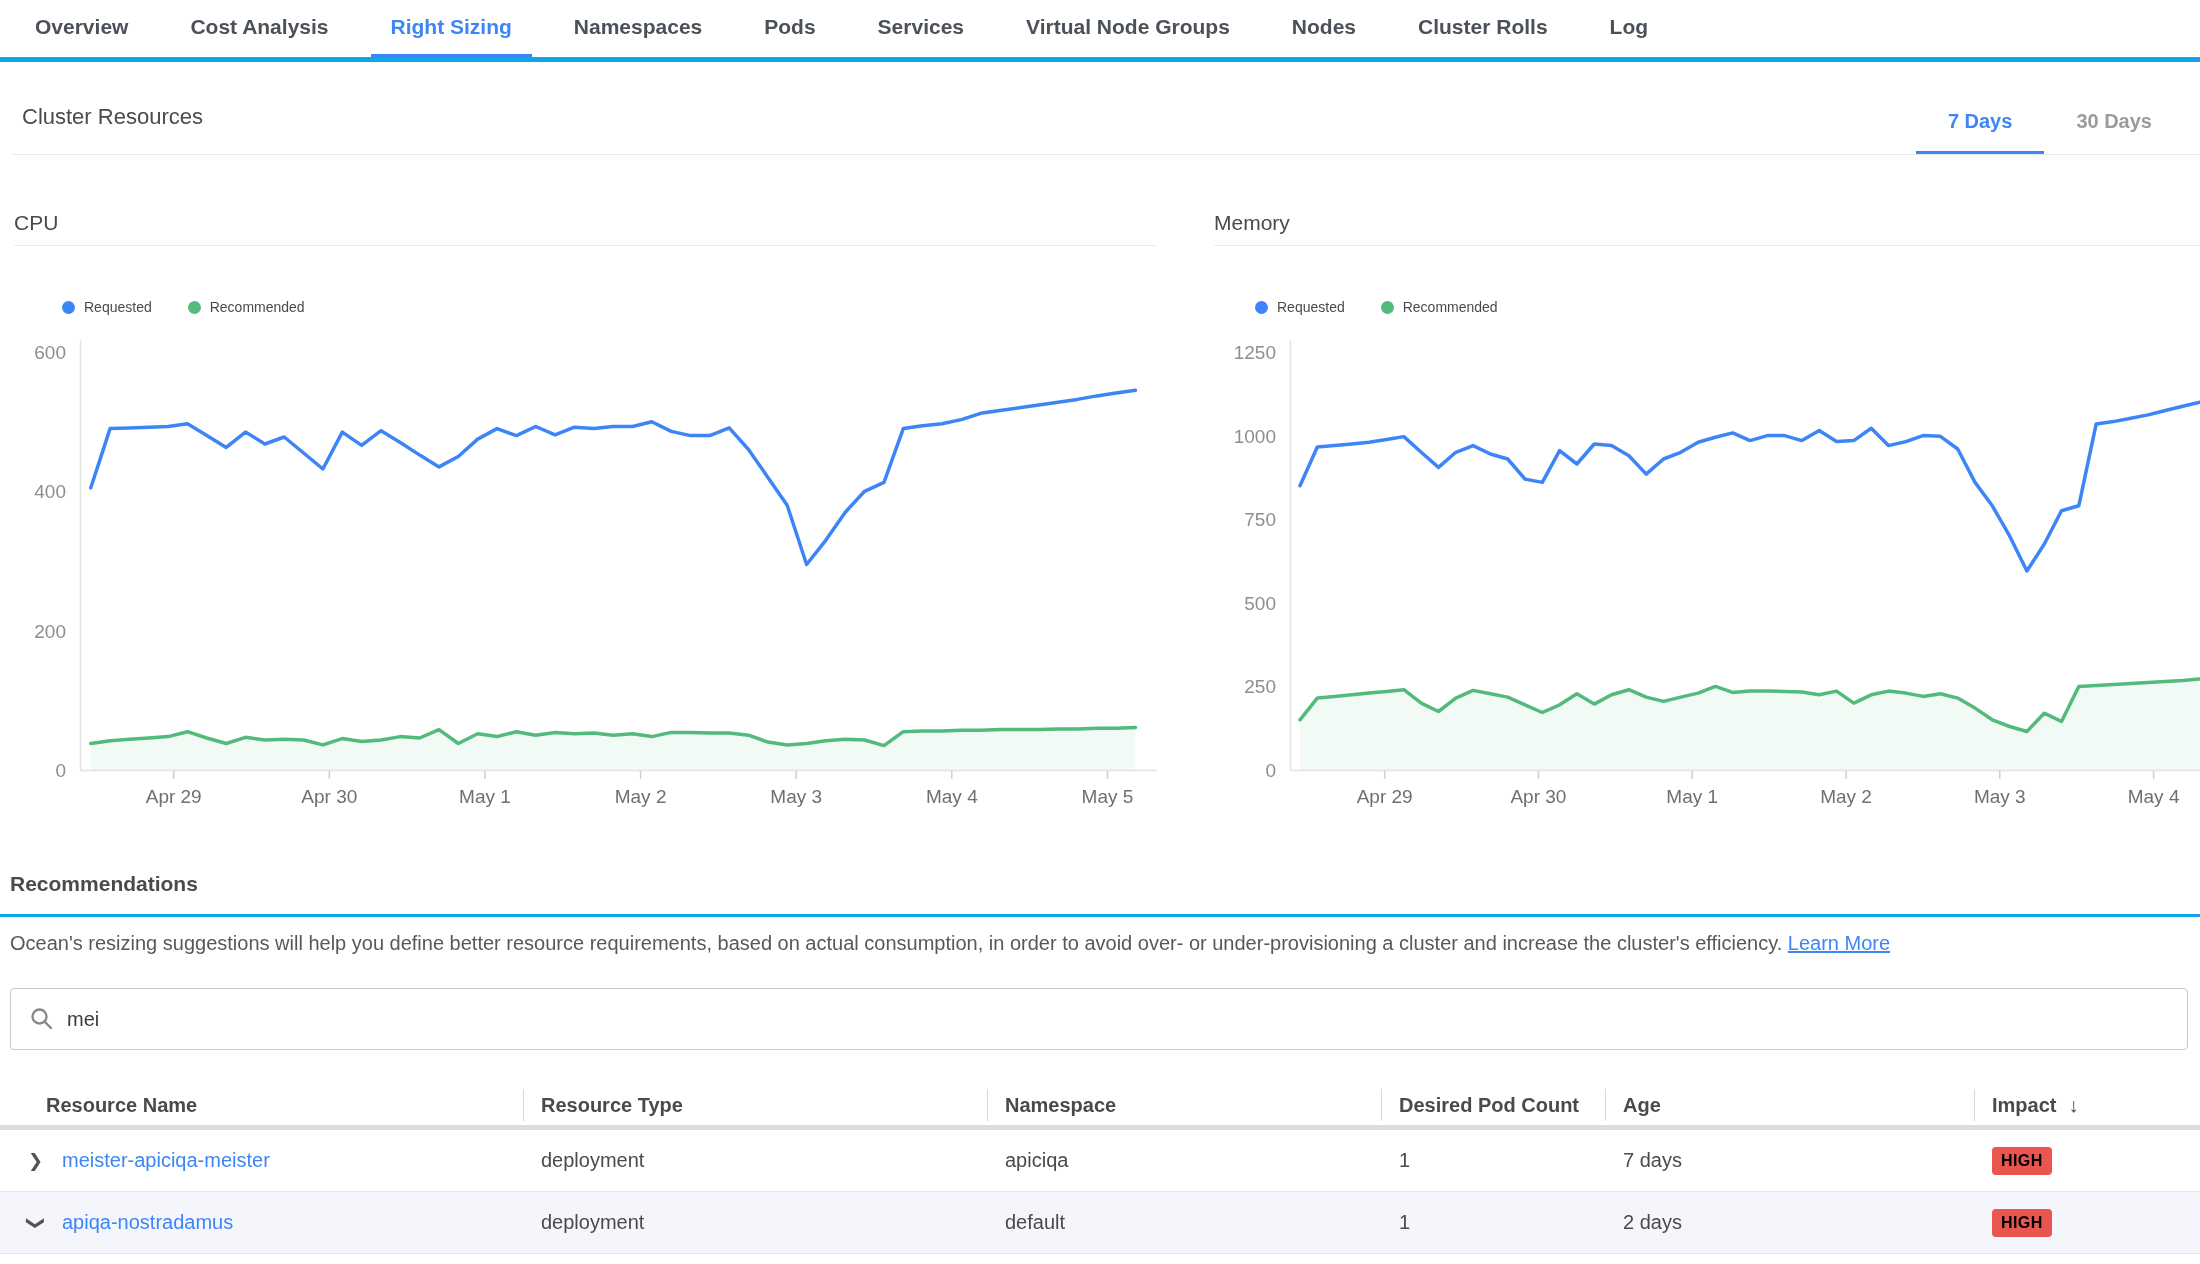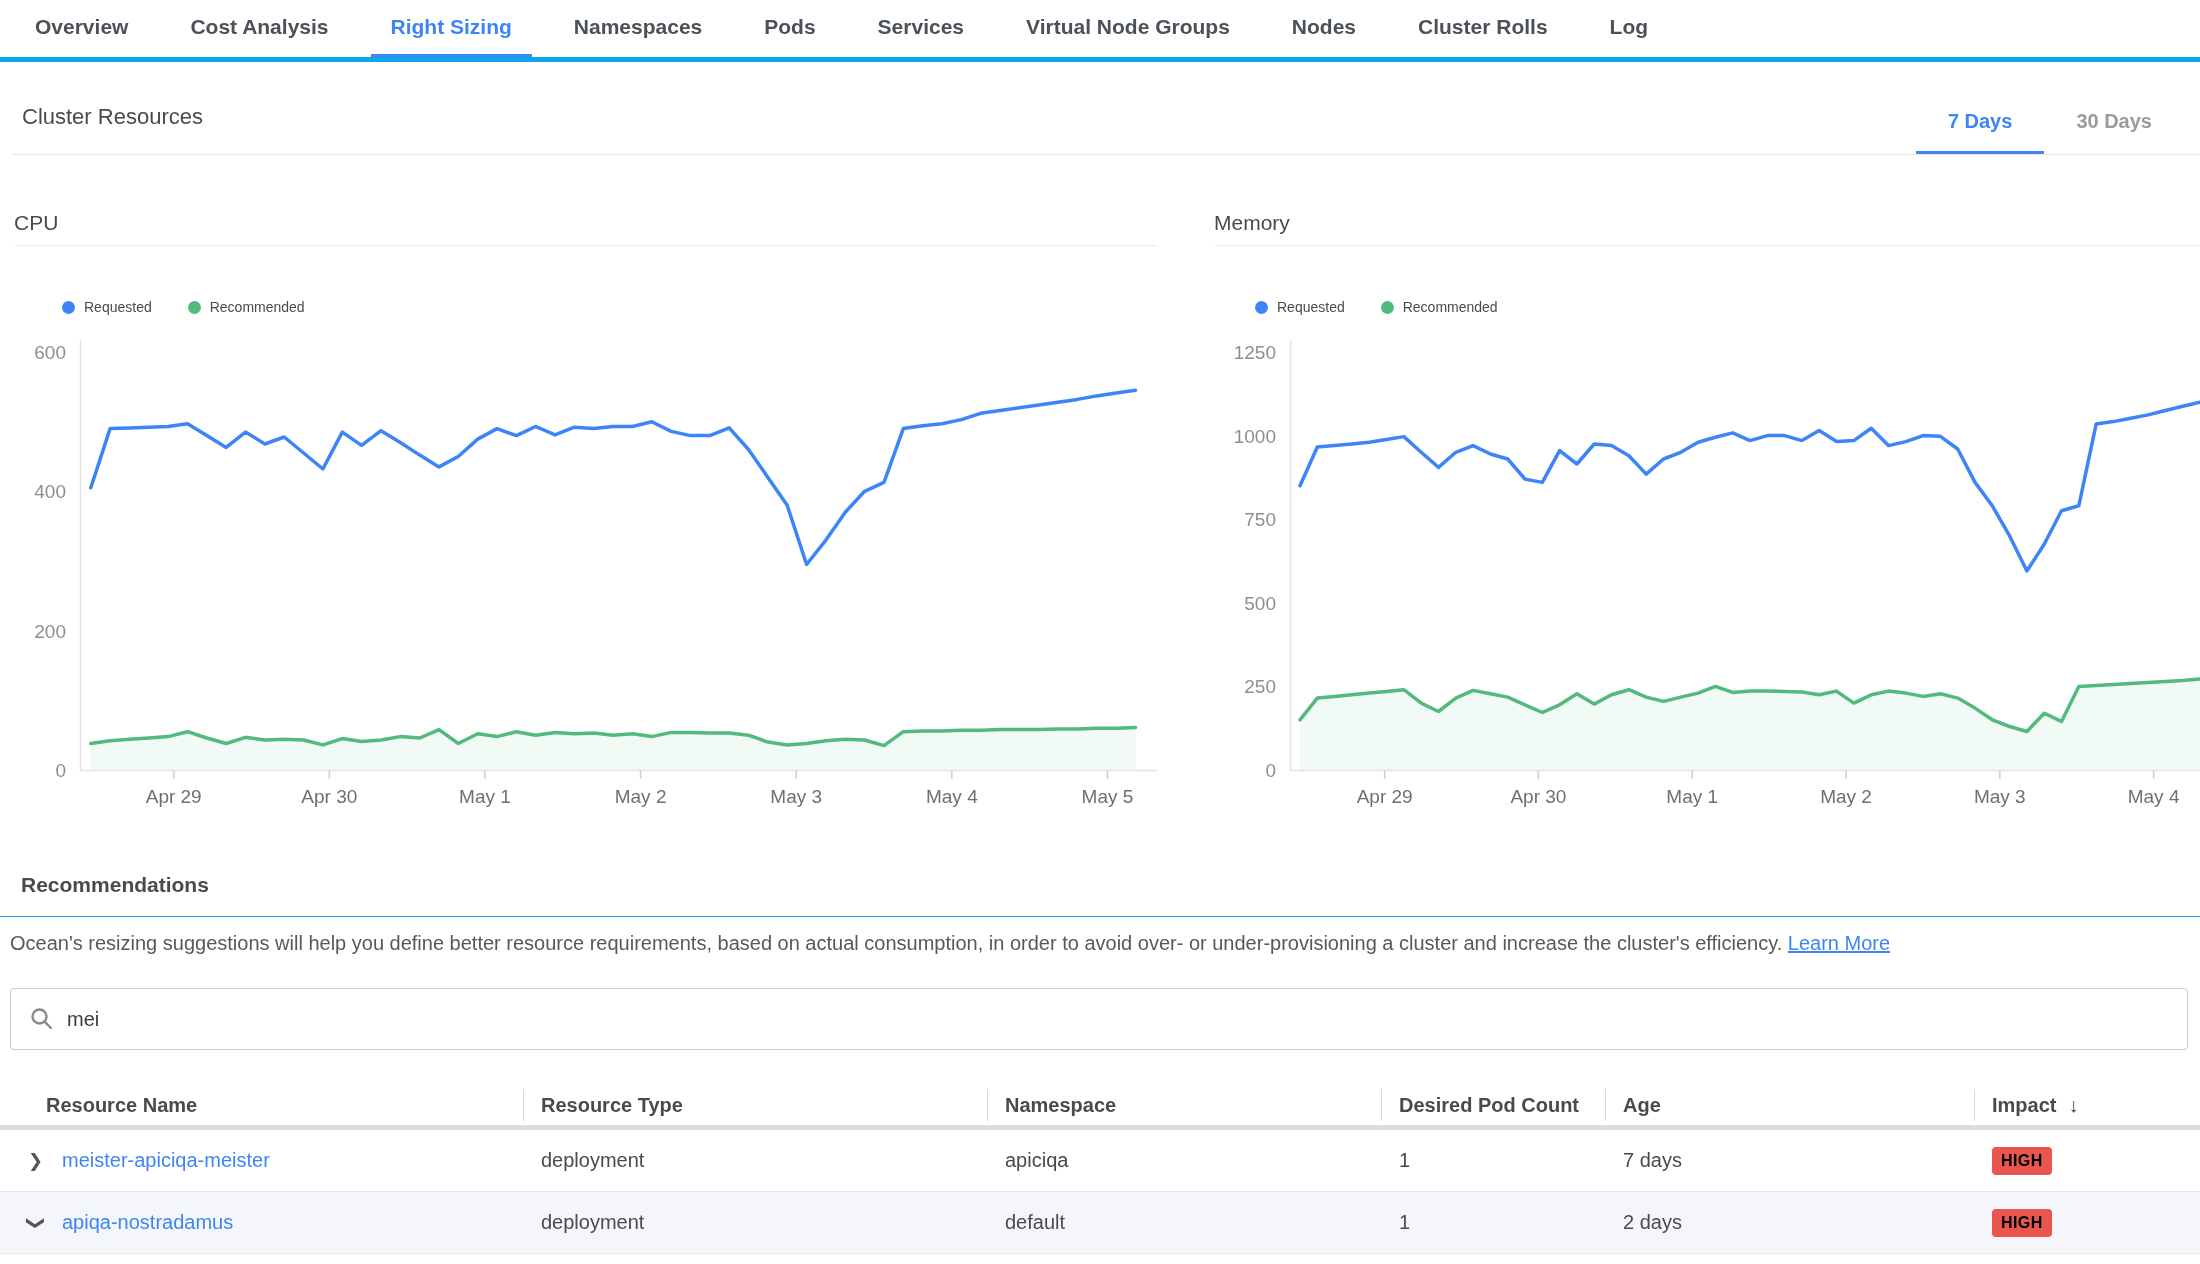--- a/index.html
+++ b/index.html
@@ -28,21 +28,21 @@
   .charts { position:absolute; top:155px; left:0; right:0; height:660px; }
   .panel { position:absolute; top:12px; }
   .panel-title { margin-top:44px; font-size:21px; color:#4a4a4a; padding-bottom:10px;
     border-bottom:1px solid #ececec; }
   .legend { margin-top:50px; display:flex; align-items:center; gap:36px; height:22px; }
   .legend-item { display:flex; align-items:center; gap:9px; font-size:14px; color:#4a4a4a; }
   .dot { width:13px; height:13px; border-radius:50%; flex:0 0 auto; }
   svg.chart { display:block; margin-top:7px; }
   
   .reco-head { position:absolute; top:853px; left:0; right:0; height:64px;
-    border-bottom:1px solid #0ea5e9; display:flex; align-items:center; padding-left:21px; }
+    border-bottom:3px solid #0ea5e9; display:flex; align-items:center; padding-left:10px; }
   .reco-title { font-size:21px; font-weight:600; color:#4a4a4a; }
   .reco-desc { position:absolute; top:932px; left:10px; right:8px; font-size:20px; color:#55595f; white-space:nowrap; }
   .learn-more { color:#3d85f6; text-decoration:underline; cursor:pointer; }
   .search-box { position:absolute; top:988px; left:10px; right:12px; height:62px;
     border:1px solid #c9c9c9; border-radius:4px; display:flex; align-items:center; padding:0 18px; gap:10px; background:#fff; }
   .search-box input { border:none; outline:none; flex:1; font-size:20px; color:#3c3c3c; font-family:inherit; background:transparent; }
   
   .table { position:absolute; top:1085px; left:0; right:0; }
   .thead, .trow { display:grid; grid-template-columns:523px 464px 394px 224px 369px 1fr; align-items:center; }
   .thead { height:45px; border-bottom:5px solid #dcdcdc; font-weight:700; font-size:20px; color:#4a4a4a; }

